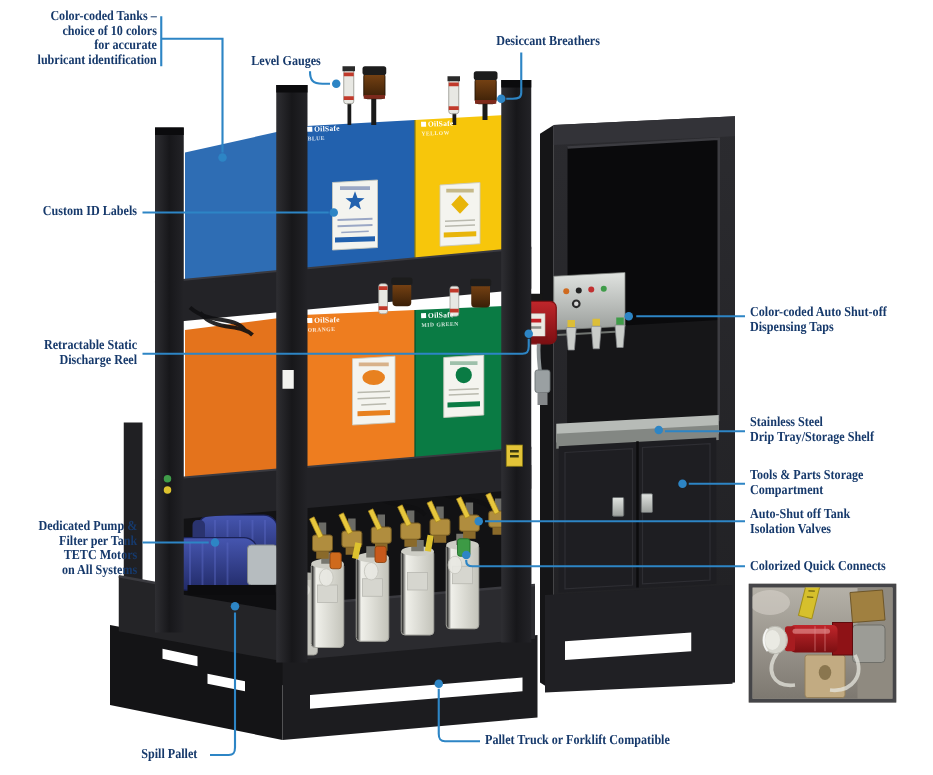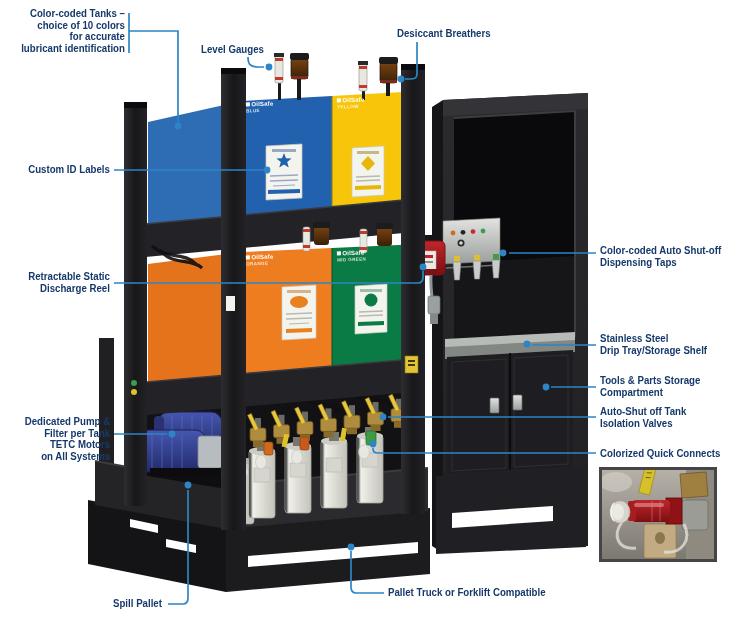--- a/index.html
+++ b/index.html
@@ -1,17 +1,17 @@
 <!DOCTYPE html>
 <html><head>
 <meta charset="utf-8">
 <style>
   html,body{margin:0;padding:0;background:#ffffff;}
   .stage{position:relative;width:746px;height:620px;background:#ffffff;overflow:hidden;
-         font-family:Liberation Sans, sans-serif;}
+         font-family:Liberation Serif, serif;}
   svg.scene{position:absolute;left:0;top:0;}
   .callout{position:absolute;color:#16396b;font-weight:bold;font-size:11px;line-height:11.5px;
            white-space:nowrap;transform:scaleX(0.88);}
   .callout.r{text-align:right;transform-origin:100% 0;}
   .callout.l{transform-origin:0 0;}
   .callout span{display:block;}
   .logo{position:absolute;color:#ffffff;font-weight:bold;font-size:6px;line-height:6px;
         transform:rotate(-2deg);letter-spacing:.2px;white-space:nowrap;}
   .logo .cl{display:block;font-size:4.5px;line-height:5px;opacity:.8;letter-spacing:.4px;margin-top:1px;}
   .logo .sq{display:inline-block;width:4px;height:4px;background:#ffffff;margin-right:1.5px;}

